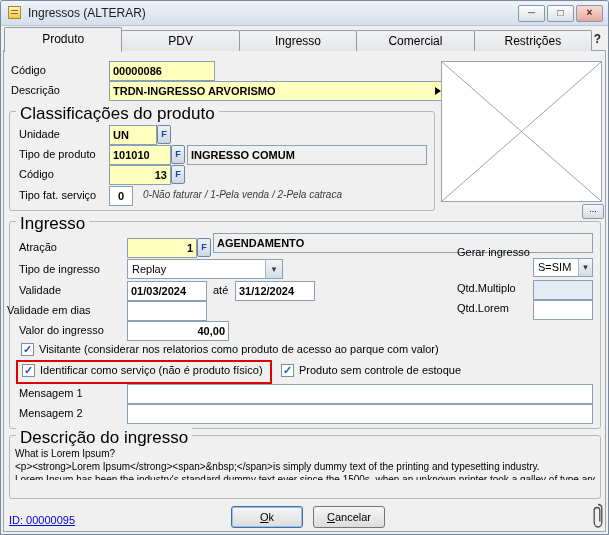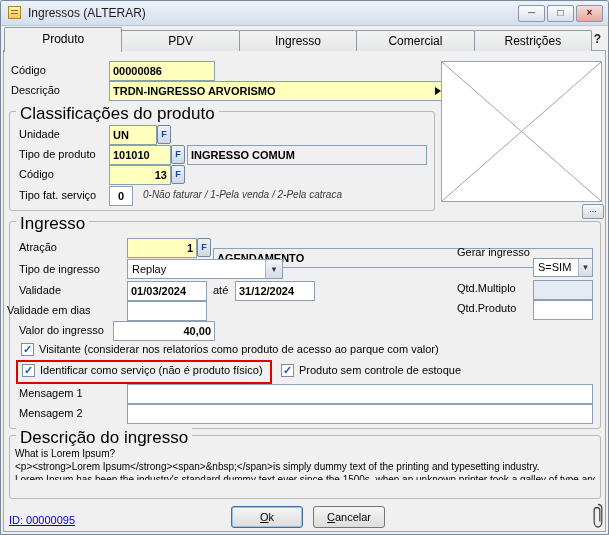--- a/index.html
+++ b/index.html
@@ -140,21 +140,21 @@
   <input class="inp center" style="left: 108px; top: 185px; width: 24px; height: 17px;" readonly="" value="0">
   <div class="hint" style="left:142px;top:188px">0-Não faturar / 1-Pela venda / 2-Pela catraca</div>
 
   <div class="group" style="left:8px;top:220px;width:592px;height:208px">
     <div class="legend">Ingresso</div>
   </div>
 
   <div class="lbl" style="left:18px;top:240px">Atração</div>
   <input class="inp yellow right" style="left: 126px; top: 237px; width: 70px;" readonly="" value="1">
   <div class="lookup" style="left:196px;top:237px">F</div>
-  <input class="inp ro" style="left: 212px; top: 247px; width: 380px;" readonly="" value="AGENDAMENTO">
+  <input class="inp ro" style="left: 212px; top: 232px; width: 380px;" readonly="" value="AGENDAMENTO">
 
   <div class="lbl" style="left:18px;top:262px">Tipo de ingresso</div>
   <div class="combo" style="left:126px;top:258px;width:156px">
     <span class="val">Replay</span>
     <span class="arrow">▾</span>
   </div>
 
   <div class="lbl" style="left:456px;top:245px">Gerar ingresso</div>
   <div class="combo" style="left:532px;top:257px;width:60px;height:19px">
     <span class="val" style="top:2px">S=SIM</span>
@@ -165,25 +165,25 @@
   <input class="inp" style="left: 126px; top: 280px; width: 80px;" readonly="" value="01/03/2024">
   <div class="lbl" style="left:212px;top:283px">até</div>
   <input class="inp" style="left: 234px; top: 280px; width: 80px;" readonly="" value="31/12/2024">
 
   <div class="lbl" style="left:456px;top:281px">Qtd.Multiplo</div>
   <input class="inp dis" style="left: 532px; top: 279px; width: 60px;" readonly="" value="">
 
   <div class="lbl" style="left:6px;top:303px">Validade em dias</div>
   <input class="inp" style="left: 126px; top: 300px; width: 80px;" value="">
 
-  <div class="lbl" style="left:456px;top:301px">Qtd.Produto</div>
+  <div class="lbl" style="left:456px;top:301px">Qtd.Lorem</div>
   <input class="inp" style="left: 532px; top: 299px; width: 60px;" value="">
 
   <div class="lbl" style="left:18px;top:323px">Valor do ingresso</div>
-  <input class="inp right" style="left: 112px; top: 320px; width: 102px;" readonly="" value="40,00">
+  <input class="inp right" style="left: 126px; top: 320px; width: 102px;" readonly="" value="40,00">
 
   <div class="check" style="left:20px;top:342px">
     <span>✓</span>
   </div>
   <div class="chklbl" style="left:38px;top:342px">Visitante (considerar nos relatorios como produto de acesso ao parque com valor)</div>
 
   <div class="redbox" style="left:15px;top:359px;width:252px;height:20px"></div>
   <div class="check" style="left:21px;top:363px">
     <span>✓</span>
   </div>

